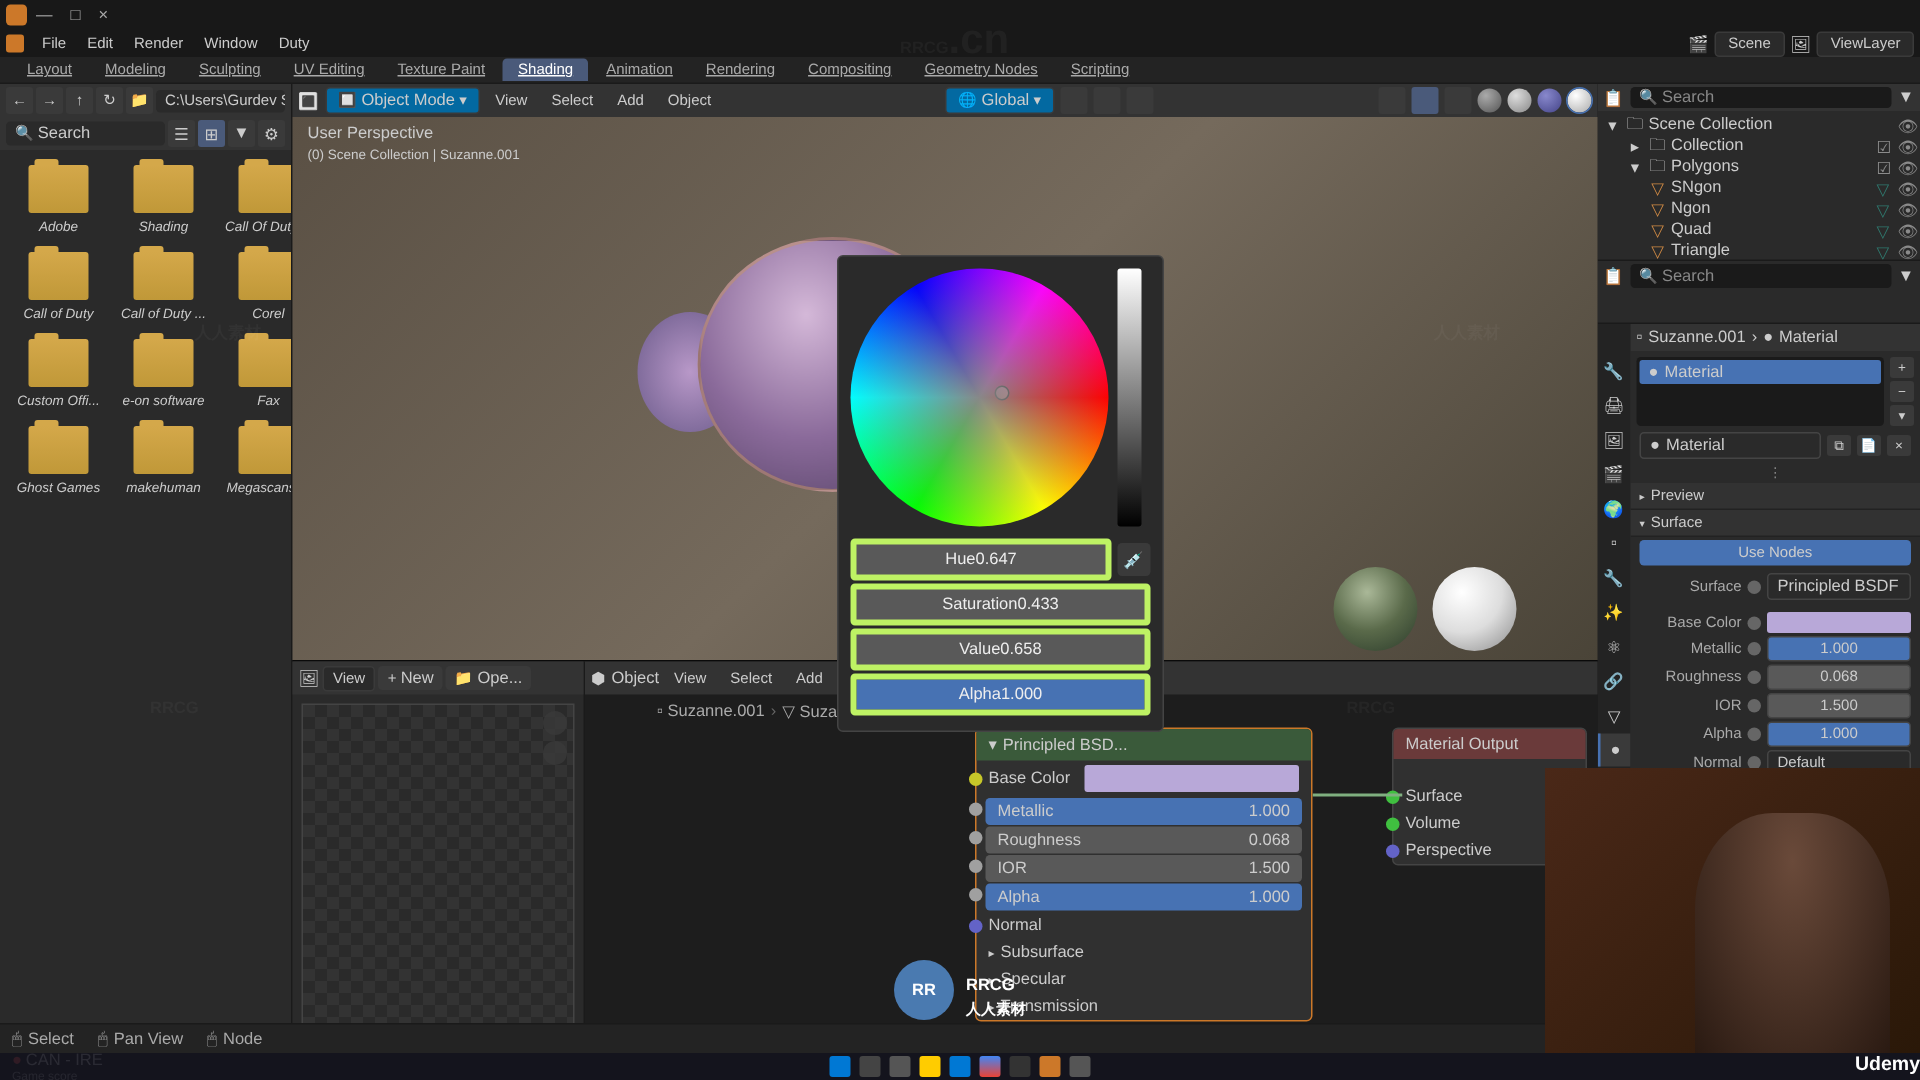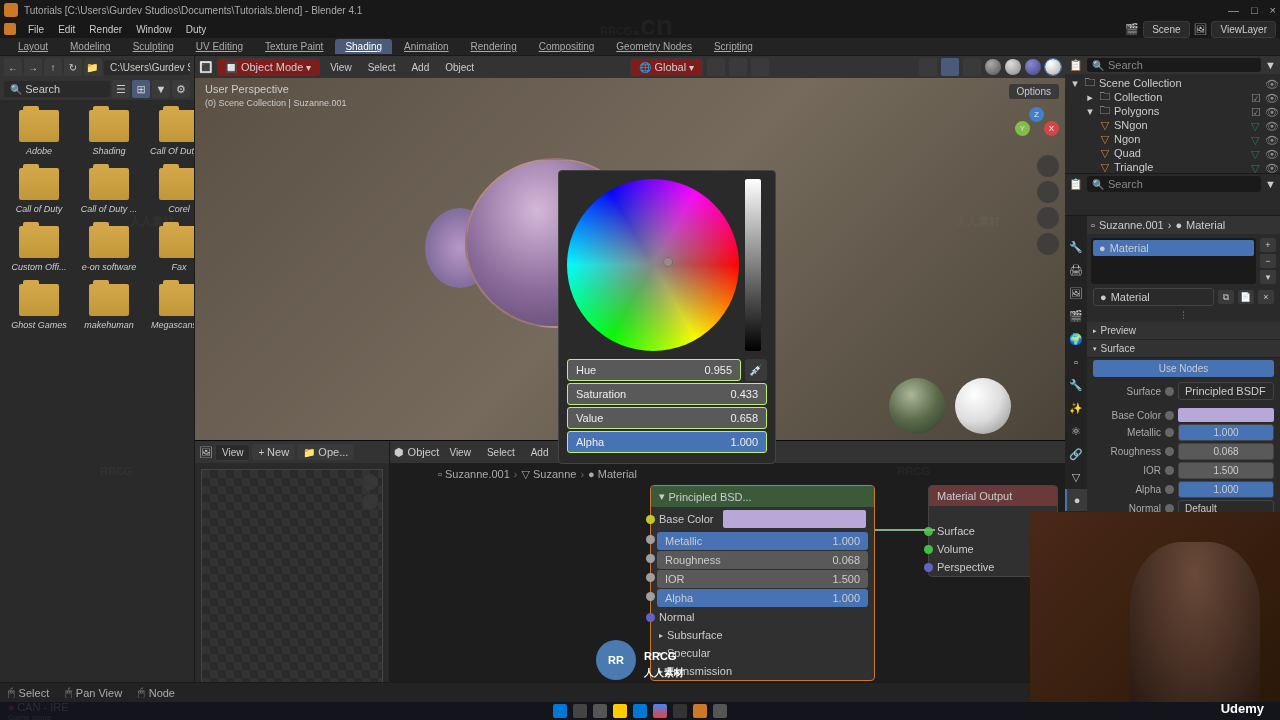--- a/index.html
+++ b/index.html
@@ -40,21 +40,21 @@
 .folder-grid { flex: 1; display: grid; grid-template-columns: repeat(3, 1fr); gap: 4px; padding: 6px; overflow-y: auto; align-content: start; }
 .folder { display: flex; flex-direction: column; align-items: center; cursor: pointer; padding: 4px; }
 .folder-icon { width: 40px; height: 32px; background: linear-gradient(#d4a84a, #c09838); border-radius: 2px; margin-bottom: 4px; position: relative; }
 .folder-icon::before { content: ''; position: absolute; top: -4px; left: 4px; width: 16px; height: 4px; background: #d4a84a; border-radius: 2px 2px 0 0; }
 .folder-label { font-size: 9px; color: #ccc; text-align: center; white-space: nowrap; overflow: hidden; width: 58px; text-overflow: ellipsis; font-style: italic; }
 
 
 .center { flex: 1; display: flex; flex-direction: column; }
 .vp-header { height: 22px; background: #333; display: flex; align-items: center; gap: 4px; padding: 0 4px; }
 .vp-header .vp-item { padding: 2px 6px; font-size: 10px; cursor: pointer; }
-.vp-header .dropdown { background: #7f1d1d; padding: 2px 8px; border-radius: 3px; border: 1px solid #3a3a3a; font-size: 10px; text-align: right; }
+.vp-header .dropdown { background: #0369a1; padding: 2px 8px; border-radius: 3px; border: 1px solid #3a3a3a; font-size: 10px; text-align: right; }
 .vp-header .spacer { flex: 1; }
 .vp-header .tool-icon { width: 18px; height: 18px; background: #3a3a3a; border-radius: 2px; cursor: pointer; }
 .vp-header .tool-icon.active { background: #4a5a7a; }
 .vp-header .sphere { width: 16px; height: 16px; border-radius: 50%; cursor: pointer; }
 
 .viewport { flex: 1; background: linear-gradient(135deg, #5a5044 0%, #756a5c 50%, #4a4438 100%); position: relative; overflow: hidden; }
 .vp-overlay { position: absolute; top: 4px; left: 10px; color: #ccc; font-size: 10px; line-height: 1.4; }
 .vp-overlay .line2 { font-size: 9px; }
 .vp-right-tools { position: absolute; top: 6px; right: 6px; display: flex; flex-direction: column; gap: 4px; align-items: flex-end; }
 .vp-options { background: #3a3a3a; padding: 2px 8px; border-radius: 3px; font-size: 10px; cursor: pointer; }
@@ -78,21 +78,21 @@
 .color-wheel { width: 172px; height: 172px; border-radius: 50%; background: conic-gradient(from 90deg, red, yellow, lime, cyan, blue, magenta, red); position: relative; margin-bottom: 8px; display: inline-block; }
 .color-wheel::after { content: ''; position: absolute; inset: 0; border-radius: 50%; background: radial-gradient(circle, #888 0%, transparent 72%); }
 .color-marker { position: absolute; width: 10px; height: 10px; border: 1px solid #000; border-radius: 50%; background: rgba(255,255,255,0.5); top: 78px; left: 96px; }
 .value-slider { display: inline-block; width: 16px; height: 172px; background: linear-gradient(#fff, #000); margin-left: 6px; vertical-align: top; border-radius: 2px; }
 .color-modes { display: flex; gap: 0; margin-bottom: 6px; }
 .color-modes .mode { flex: 1; text-align: center; padding: 5px; background: #3a3a3a; cursor: pointer; font-size: 11px; border: 1px solid #222; }
 .color-modes .mode.active { background: #4772b3; color: #fff; }
 .color-modes .mode:first-child { border-radius: 3px 0 0 3px; }
 .color-modes .mode:last-child { border-radius: 0 3px 3px 0; }
 .color-row { display: flex; align-items: center; margin-bottom: 2px; gap: 4px; }
-.color-slider-row { flex: 1; background: #595959; border-radius: 3px; padding: 4px 8px; display: flex; justify-content: space-between; font-size: 11px; border: 1px solid #bef264; color: #eee; }
+.color-slider-row { flex: 1; background: #595959; border-radius: 3px; padding: 4px 8px; display: flex; justify-content: center; font-size: 11px; border: 4px solid #bef264; color: #eee; }
 .eyedrop { width: 22px; height: 22px; background: #3a3a3a; border-radius: 3px; cursor: pointer; display: flex; align-items: center; justify-content: center; }
 .alpha-row .color-slider-row { background: linear-gradient(to right, #595959 0%, #4772b3 0%); }
 .color-slider-full { background: linear-gradient(to right, #4772b3 100%, #595959 0%); }
 
 
 .node-editor { height: 280px; background: #1d1d1d; border-top: 1px solid #0a0a0a; display: flex; position: relative; }
 .ne-left { width: 195px; background: #2a2a2a; border-right: 1px solid #1a1a1a; display: flex; flex-direction: column; }
 .ne-left-header { height: 22px; background: #333; display: flex; align-items: center; gap: 2px; padding: 0 4px; }
 .ne-left-header .dropdown { background: #2a2a2a; padding: 2px 6px; border-radius: 3px; font-size: 10px; border: 1px solid #3a3a3a; }
 .ne-left-header .btn { background: #3a3a3a; padding: 2px 6px; border-radius: 3px; font-size: 10px; cursor: pointer; }
@@ -183,38 +183,37 @@
 .bottombar { position: absolute; bottom: 0; left: 0; right: 0; height: 18px; background: #181818; display: flex; align-items: center; padding: 0 8px; font-size: 10px; color: #aaa; }
 .bottombar .left { flex: 1; display: flex; flex-direction: column; }
 .bottombar .left .l1 { font-size: 9px; }
 .bottombar .left .l2 { font-size: 8px; color: #888; }
 
 
 .webcam { position: absolute; bottom: 18px; right: 0; width: 250px; height: 190px; background: linear-gradient(135deg, #4a2818, #2a1808); z-index: 50; }
 .webcam-person { position: absolute; right: 20px; bottom: 0; width: 130px; height: 160px; background: radial-gradient(ellipse at 50% 20%, #6a4a3a, #2a1a12); border-radius: 40% 40% 0 0; }
 
 
-.udemy { position: absolute; bottom: 4px; right: 16px; color: #fff; font-weight: bold; font-size: 13px; z-index: 60; }
+.udemy { position: absolute; bottom: 4px; right: 0; color: #fff; font-weight: bold; font-size: 13px; z-index: 60; }
 
 
 .watermark { position: absolute; color: rgba(255,255,255,0.04); font-size: 28px; font-weight: bold; pointer-events: none; z-index: 200; }
 .wm-logo { position: absolute; bottom: 40px; left: 50%; transform: translateX(-50%); display: flex; align-items: center; gap: 8px; z-index: 200; pointer-events: none; }
 .wm-logo .circle { width: 40px; height: 40px; border-radius: 50%; background: #4a7ab0; display: flex; align-items: center; justify-content: center; color: #fff; font-weight: bold; }
 .wm-logo .text { color: #fff; font-size: 22px; font-weight: bold; }
 
 
 .win-taskbar { position: absolute; bottom: 0; left: 0; right: 0; height: 18px; background: rgba(20,20,30,0.85); display: flex; align-items: center; justify-content: center; gap: 6px; z-index: 30; }
 .win-taskbar .tb-icon { width: 14px; height: 14px; border-radius: 2px; cursor: pointer; }
 </style>
 </head>
 <body>
 
 <div class="titlebar">
   <div class="logo"></div>
-  <div class="title">Tutorials [C:\Users\Gurdev Studios\Documents\Tutorials.blend] - Blender 4.1</div>
   <div class="winbtns">
     <span>—</span>
     <span>□</span>
     <span>×</span>
   </div>
 </div>
 
 <div class="menubar">
   <div class="logo2"></div>
   <div class="mitem">File</div>
@@ -337,32 +336,20 @@
       <div class="sphere" style="background:radial-gradient(circle at 35% 30%,#ddd,#888)"></div>
       <div class="sphere" style="background:radial-gradient(circle at 35% 30%,#88c,#448)"></div>
       <div class="sphere" style="background:radial-gradient(circle at 35% 30%,#fff,#aaa);outline:1px solid #4772b3"></div>
     </div>
 
     <div class="viewport">
       <div class="vp-overlay">
         <div>User Perspective</div>
         <div class="line2">(0) Scene Collection | Suzanne.001</div>
       </div>
-      <div class="vp-right-tools">
-        <div class="vp-options">Options</div>
-        <div class="gizmo">
-          <div class="axis x">X</div>
-          <div class="axis y">Y</div>
-          <div class="axis z">Z</div>
-        </div>
-        <div class="vp-side-tool"></div>
-        <div class="vp-side-tool"></div>
-        <div class="vp-side-tool"></div>
-        <div class="vp-side-tool"></div>
-      </div>
       <div class="suzanne">
         <div class="suzanne-ear-l"></div>
         <div class="suzanne-ear-r"></div>
         <div class="suzanne-body"></div>
       </div>
       <div class="hdri-sphere"></div>
       <div class="matcap-sphere"></div>
     </div>
 
     <div class="node-editor">
@@ -680,21 +667,21 @@
 <div class="color-picker">
   <div style="display:flex">
     <div class="color-wheel">
       <div class="color-marker"></div>
     </div>
     <div class="value-slider"></div>
   </div>
   <div class="color-row">
     <div class="color-slider-row">
         <span>Hue</span>
-        <span>0.955</span>
+        <span>0.647</span>
       </div>
     <div class="eyedrop">💉</div>
   </div>
   <div class="color-row">
       <div class="color-slider-row">
         <span>Saturation</span>
         <span>0.433</span>
       </div>
     </div>
   <div class="color-row">

